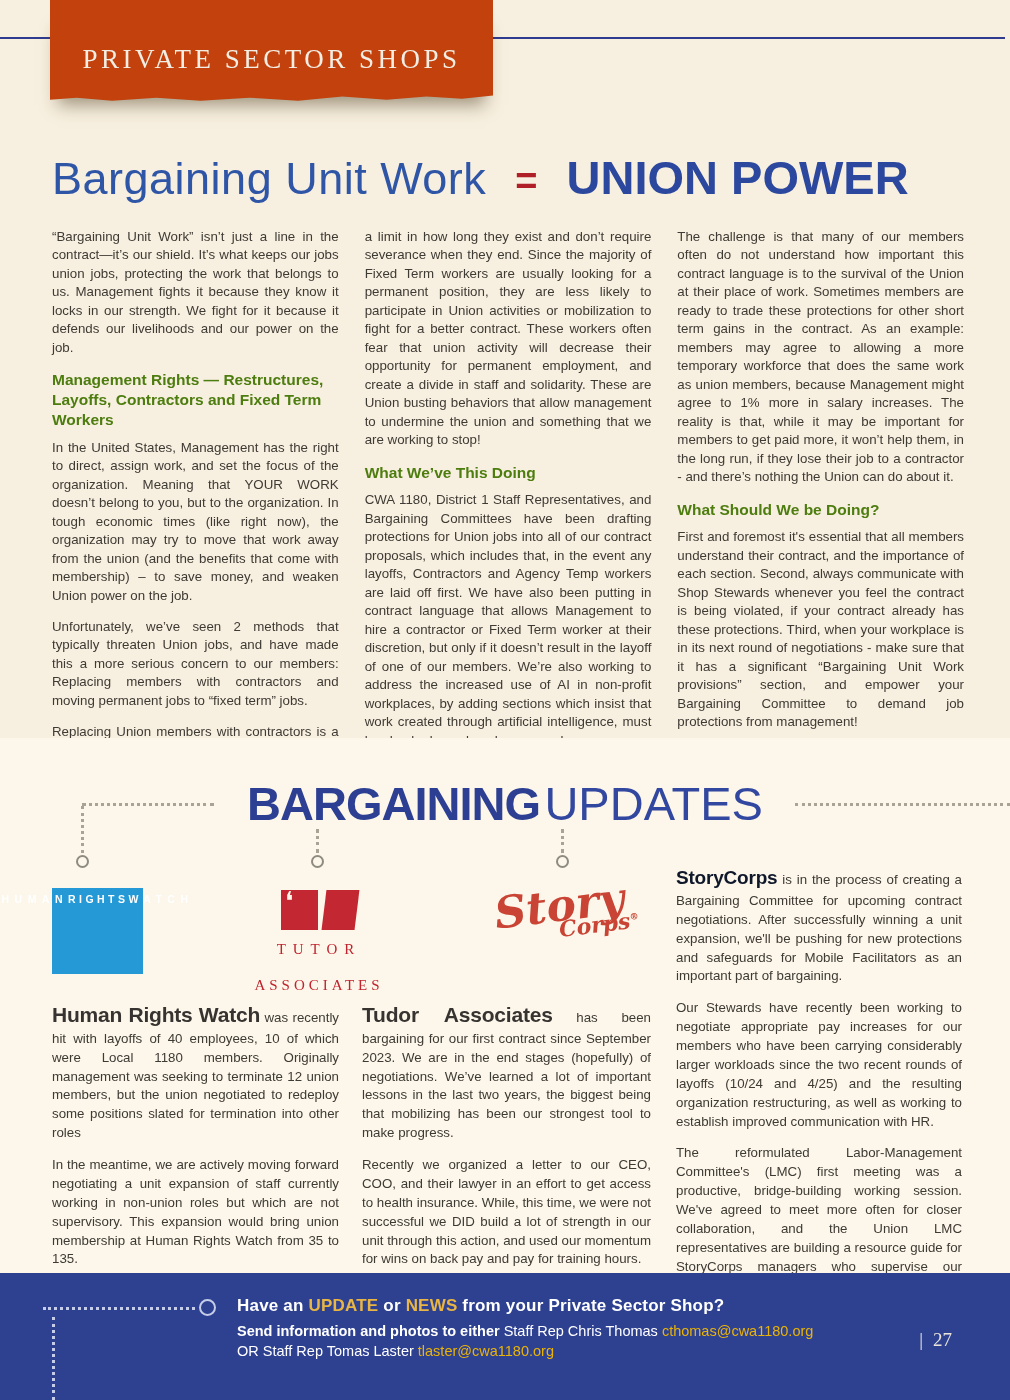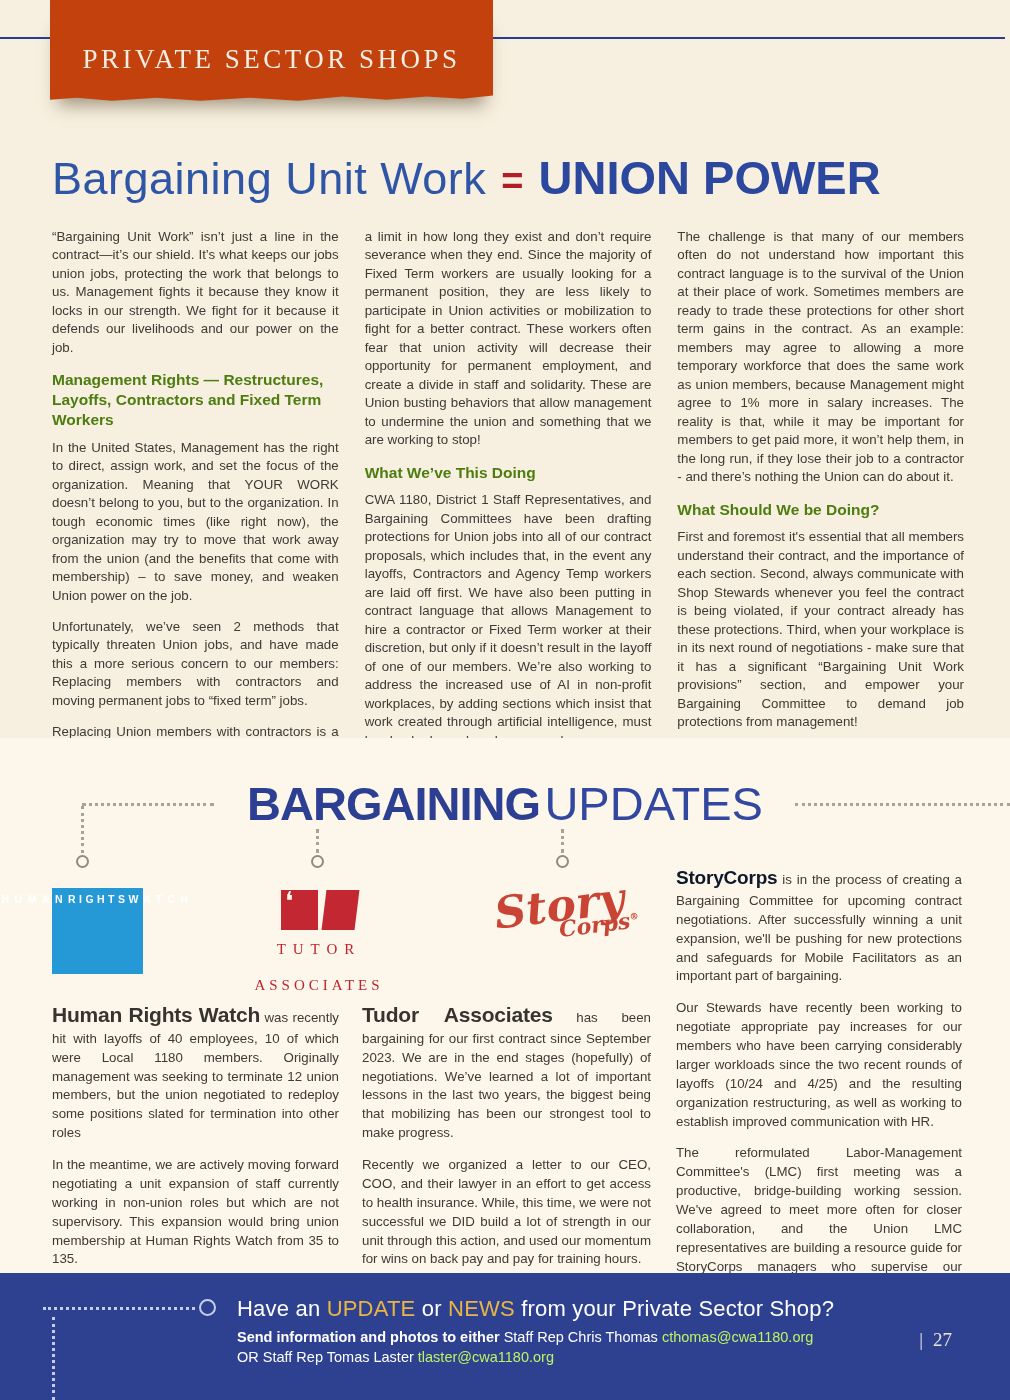--- a/index.html
+++ b/index.html
@@ -18,21 +18,21 @@
     position:absolute; inset:0; background:#c2410c;
     display:flex; align-items:center; justify-content:center;
     clip-path: polygon(0 0, 100% 0, 100% 91%, 93% 94%, 85% 92%, 76% 95%, 66% 92%, 56% 96%, 45% 93%, 34% 96%, 24% 93%, 14% 96%, 6% 93%, 0 95%);
   }
   .banner-label {
     font-family:"Liberation Serif", serif; font-size:27px; color:#f3eee3;
     letter-spacing:3.5px; padding-top:14px;
   }
 
   
-  .headline { position:absolute; left:52px; top:150px; display:flex; align-items:baseline; gap:15px; white-space:nowrap; }
+  .headline { position:absolute; left:52px; top:150px; display:flex; align-items:baseline; gap:29px; white-space:nowrap; }
   .headline-main { font-size:45px; font-weight:400; color:#2f55a6; letter-spacing:0.5px; }
   .headline-eq { font-size:38px; font-weight:800; color:#b01f27; }
   .headline-power { font-size:47px; font-weight:800; color:#2b479e; letter-spacing:0px; }
 
   
   .article { position:absolute; left:52px; top:228px; width:912px; display:flex; gap:26px; }
   .col { width:287px; }
   .col p { text-align:justify; font-size:13.3px; line-height:1.39; color:#3e3a34; margin-bottom:13px; }
   .col h3 { font-size:15.5px; font-weight:700; color:#4d7c0f; line-height:1.28; margin:4px 0 9px; }
 
@@ -77,26 +77,26 @@
   .hrw-text { left:52px; top:262px; }
   .tudor-text { left:362px; top:262px; width:289px; }
   .sc-text { left:676px; top:127px; width:286px; }
 
   
   .footer { position:absolute; left:0; top:1273px; width:1010px; height:127px; background:#2e4191; color:#fff; }
   .f-dot-h { position:absolute; top:34px; left:43px; width:152px; border-top:3px dotted #c6cde8; }
   .f-circle { position:absolute; top:26px; left:199px; width:17px; height:17px; border:2px solid #c6cde8; border-radius:50%; }
   .f-dot-v { position:absolute; top:44px; left:52px; height:83px; border-left:3px dotted #c6cde8; }
   .f-text { position:absolute; left:237px; top:23px; }
-  .f-line1 { font-size:22px; font-weight:400; letter-spacing:0.2px; }
+  .f-line1 { font-size:17px; font-weight:700; letter-spacing:0.2px; }
   .f-line1 .gold { color:#e9b544; }
   .f-line2 { margin-top:7px; font-size:14.5px; }
   .f-line2 .b { font-weight:700; }
   .f-line3 { margin-top:4px; font-size:14.5px; }
-  .f-email { color:#bef264; text-decoration:none; }
+  .f-email { color:#eab308; text-decoration:none; }
   .f-page { position:absolute; right:58px; top:56px; font-family:"Liberation Serif",serif; font-size:19px; color:#e8e4da; }
   .f-page .bar { margin-right:10px; font-weight:400; }
 </style>
 </head>
 <body>
 
 <div class="page">
 
   <div class="top-rule"></div>
 

